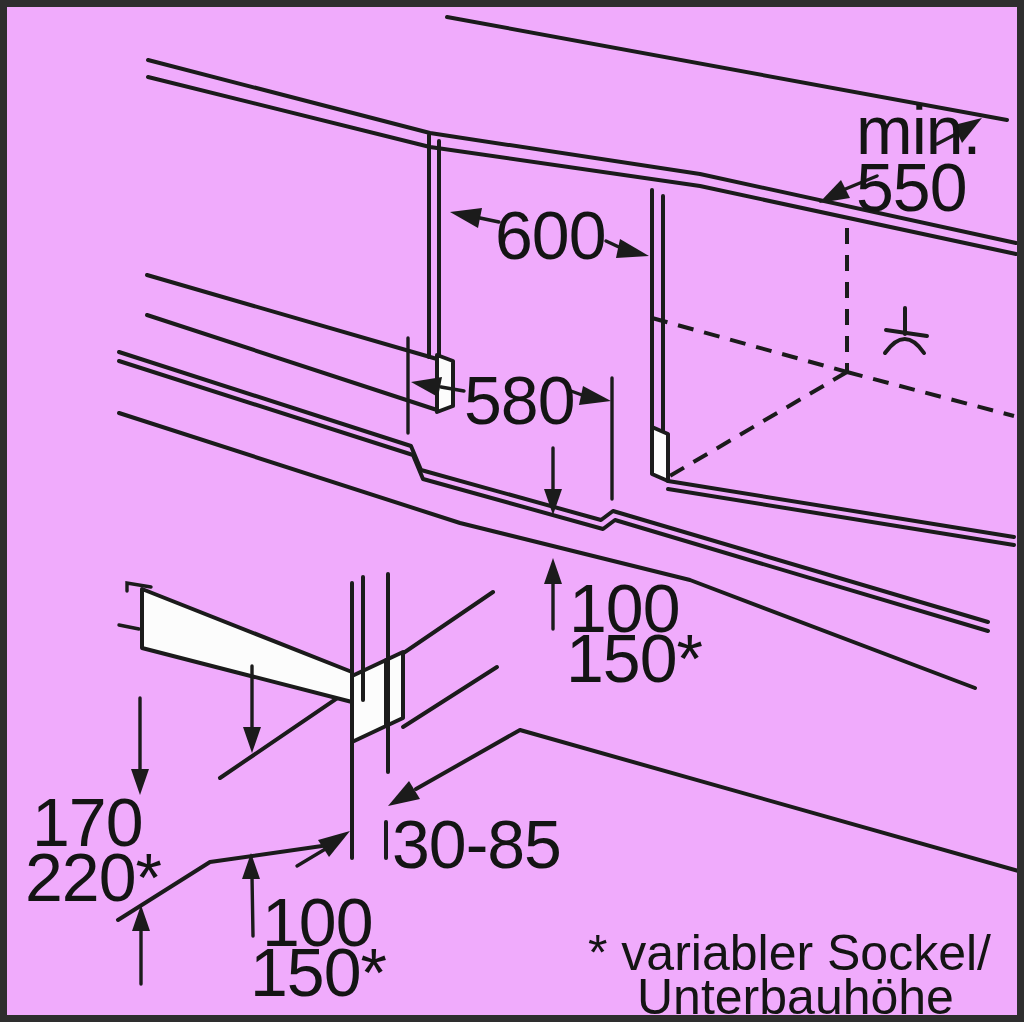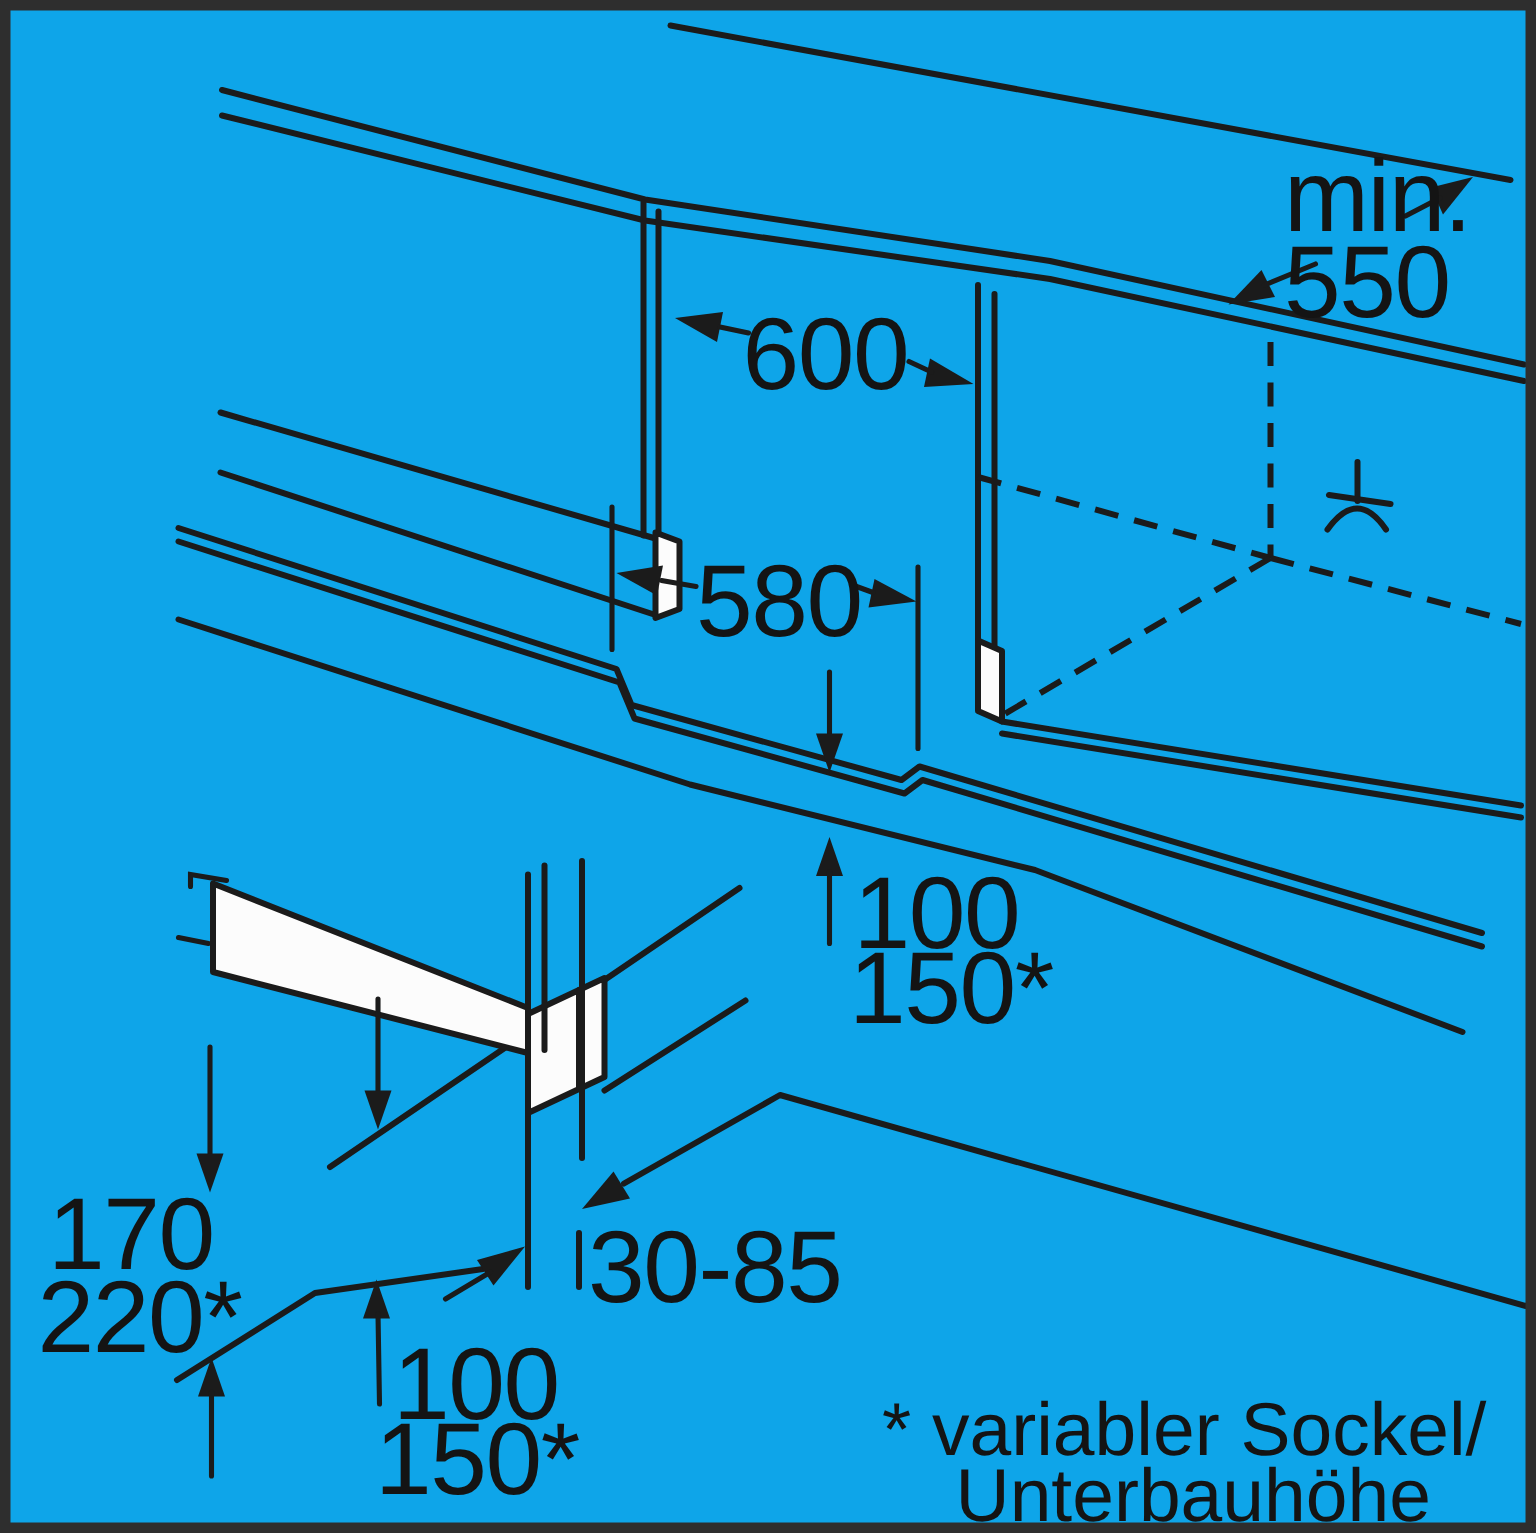--- a/index.html
+++ b/index.html
@@ -1,18 +1,18 @@
 <!DOCTYPE html>
 <html><head>
 <meta charset="utf-8">
 <style>
   html,body{margin:0;padding:0;background:#ffffff;}
   body{width:1024px;height:1022px;overflow:hidden;
        font-family:"Liberation Sans", sans-serif;}
-  .stage{position:relative;width:1024px;height:1022px;background:#0ea5e9;}
+  .stage{position:relative;width:1024px;height:1022px;background:#f0abfc;}
   svg{display:block}
   .ln{fill:none;stroke:#1b1b1b;stroke-width:4;stroke-linecap:round;stroke-linejoin:round;}
   .ln-thin{fill:none;stroke:#1b1b1b;stroke-width:3.4;stroke-linecap:round;}
   .dash{fill:none;stroke:#1b1b1b;stroke-width:4;stroke-linecap:butt;stroke-dasharray:16 11;}
   .head{fill:#1b1b1b;stroke:none;}
   .whitefill{fill:#fcfcfc;stroke:#1b1b1b;stroke-width:4;stroke-linejoin:round;}
   text{fill:#141414;font-family:"Liberation Sans", sans-serif;}
   .dim{font-size:68px;letter-spacing:-1px;}
   .note{font-size:50px;}
   .frame{fill:none;stroke:#2e2e2e;stroke-width:7;}

